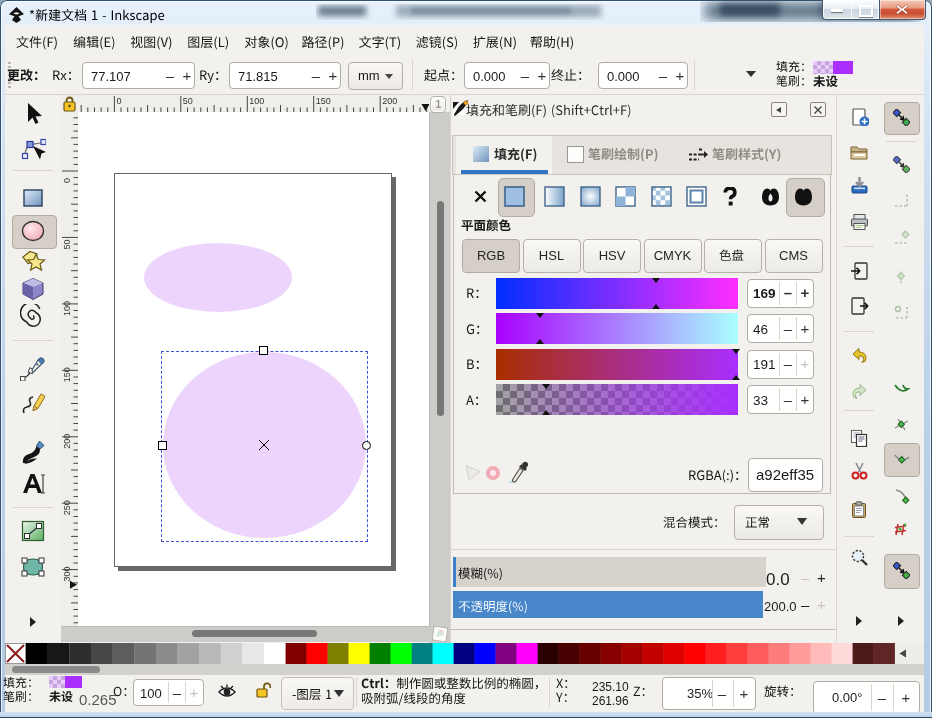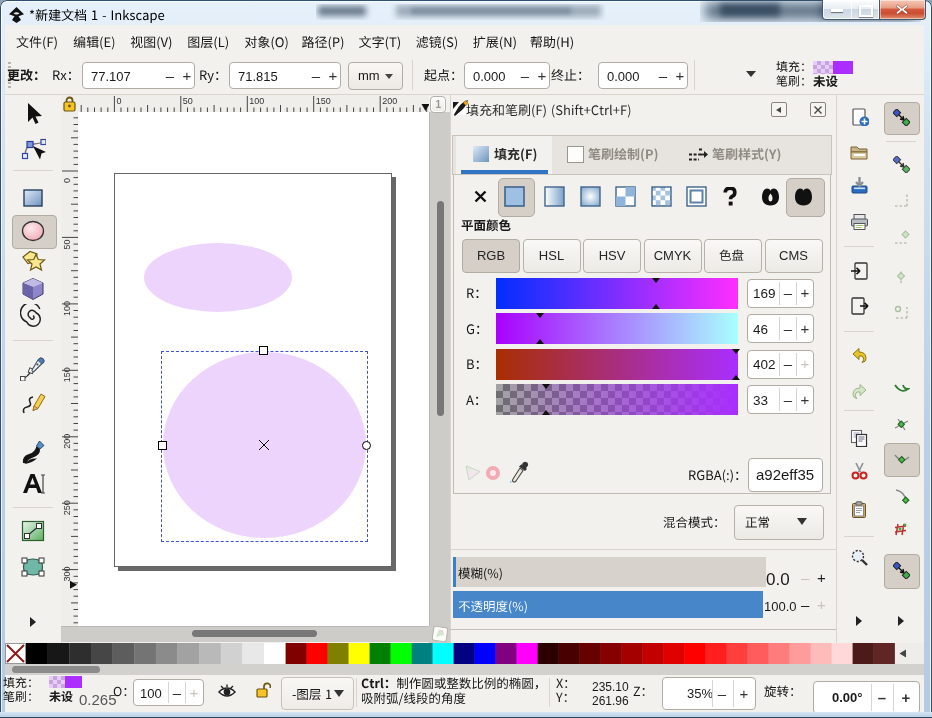--- a/index.html
+++ b/index.html
@@ -435,42 +435,42 @@
     </svg>
 <div class="a" style="left:462.0px;top:239px;width:56px;height:32px;background:#d5cfc7;border:1px solid #b2aba1;border-radius:4px;text-align:center;line-height:32px;font-size:13px;color:#262626;">RGB</div>
 <div class="a" style="left:522.5px;top:239px;width:56px;height:32px;background:linear-gradient(#f9f8f6,#eceae5);border:1px solid #b6b1a9;border-radius:4px;text-align:center;line-height:32px;font-size:13px;color:#262626;">HSL</div>
 <div class="a" style="left:583.0px;top:239px;width:56px;height:32px;background:linear-gradient(#f9f8f6,#eceae5);border:1px solid #b6b1a9;border-radius:4px;text-align:center;line-height:32px;font-size:13px;color:#262626;">HSV</div>
 <div class="a" style="left:643.5px;top:239px;width:56px;height:32px;background:linear-gradient(#f9f8f6,#eceae5);border:1px solid #b6b1a9;border-radius:4px;text-align:center;line-height:32px;font-size:13px;color:#262626;">CMYK</div>
 <div class="a" style="left:704.0px;top:239px;width:56px;height:32px;background:linear-gradient(#f9f8f6,#eceae5);border:1px solid #b6b1a9;border-radius:4px;text-align:center;line-height:32px;font-size:13px;color:#262626;"></div>
 <div class="a" style="left:764.5px;top:239px;width:56px;height:32px;background:linear-gradient(#f9f8f6,#eceae5);border:1px solid #b6b1a9;border-radius:4px;text-align:center;line-height:32px;font-size:13px;color:#262626;">CMS</div>
 <div class="a" style="left:496px;top:277.5px;width:242px;height:31px;background:linear-gradient(to right, rgb(0,46,255), rgb(255,46,255));"></div>
 <div class="tri" style="left:651.5px;top:277.5px;border-left:4.5px solid transparent;border-right:4.5px solid transparent;border-top:5px solid #111;"></div>
 <div class="tri" style="left:651.5px;top:303.5px;border-left:4.5px solid transparent;border-right:4.5px solid transparent;border-bottom:5px solid #111;"></div>
-<div class="spin" style="left:747px;top:278.5px;width:65px;height:27px;font-size:13.5px;">
+<div class="spin" style="left:747px;top:278.5px;width:65px;height:27px;font-size:13.5px;font-weight:bold;">
 <span class="v" style="left:5px;">169</span>
 <div class="a sep" style="left:31px;top:2px;width:1px;height:23px;"></div>
 <div class="a sep" style="left:48px;top:2px;width:1px;height:23px;"></div>
 <span class="mns" style="left:40px;">–</span>
       <span class="pls" style="left:57px;">+</span>
     </div>
 <div class="a" style="left:496px;top:313.0px;width:242px;height:31px;background:linear-gradient(to right, rgb(169,0,255), rgb(169,255,255));"></div>
 <div class="tri" style="left:535.5px;top:313.0px;border-left:4.5px solid transparent;border-right:4.5px solid transparent;border-top:5px solid #111;"></div>
 <div class="tri" style="left:535.5px;top:339.0px;border-left:4.5px solid transparent;border-right:4.5px solid transparent;border-bottom:5px solid #111;"></div>
 <div class="spin" style="left:747px;top:314.0px;width:65px;height:27px;font-size:13.5px;">
 <span class="v" style="left:5px;">46</span>
 <div class="a sep" style="left:31px;top:2px;width:1px;height:23px;"></div>
 <div class="a sep" style="left:48px;top:2px;width:1px;height:23px;"></div>
 <span class="mns" style="left:40px;">–</span>
       <span class="pls" style="left:57px;">+</span>
     </div>
 <div class="a" style="left:496px;top:348.5px;width:242px;height:31px;background:linear-gradient(to right, rgb(169,46,0), rgb(169,46,255));"></div>
 <div class="tri" style="left:731.5px;top:348.5px;border-left:4.5px solid transparent;border-right:4.5px solid transparent;border-top:5px solid #111;"></div>
 <div class="tri" style="left:731.5px;top:374.5px;border-left:4.5px solid transparent;border-right:4.5px solid transparent;border-bottom:5px solid #111;"></div>
 <div class="spin" style="left:747px;top:349.5px;width:65px;height:27px;font-size:13.5px;">
-<span class="v" style="left:5px;">402</span>
+<span class="v" style="left:5px;">191</span>
 <div class="a sep" style="left:31px;top:2px;width:1px;height:23px;"></div>
 <div class="a sep" style="left:48px;top:2px;width:1px;height:23px;"></div>
 <span class="mns" style="left:40px;">–</span>
       <span class="pls gry" style="left:57px;">+</span>
     </div>
 <div class="a" style="left:496px;top:384.0px;width:242px;height:31px;background:linear-gradient(to right, rgba(169,46,255,0), rgb(169,46,255)), repeating-conic-gradient(#6e6e6e 0% 25%, #a3a3a3 0% 50%);background-size:100% 100%, 14px 14px;"></div>
 <div class="tri" style="left:541.5px;top:384.0px;border-left:4.5px solid transparent;border-right:4.5px solid transparent;border-top:5px solid #111;"></div>
 <div class="tri" style="left:541.5px;top:410.0px;border-left:4.5px solid transparent;border-right:4.5px solid transparent;border-bottom:5px solid #111;"></div>
 <div class="spin" style="left:747px;top:385.0px;width:65px;height:27px;font-size:13.5px;">
 <span class="v" style="left:5px;">33</span>
@@ -507,21 +507,21 @@
     </div>
 
 <div class="a" style="left:734px;top:505px;width:88px;height:33px;background:linear-gradient(#f9f8f6,#eceae5);border:1px solid #b6b1a9;border-radius:4px;"></div>
 <div class="tri" style="left:797px;top:518px;border-left:5.5px solid transparent;border-right:5.5px solid transparent;border-top:7px solid #333;"></div>
 <div class="a sep" style="left:450px;top:549px;width:386px;height:1px;"></div>
 <div class="a" style="left:453px;top:557px;width:310px;height:30px;background:#d7d2cb;border-left:3px solid #3b7fca;"></div>
 <span class="a" style="left:766px;top:570px;font-size:17px;color:#1a1a1a;">0.0</span>
 <span class="a gry" style="left:801px;top:569px;font-size:15px;">–</span>
 <span class="a" style="left:817px;top:569px;font-size:15px;color:#222;">+</span>
 <div class="a" style="left:453px;top:591px;width:310px;height:27px;background:#4787c9;"></div>
-<span class="a" style="left:764px;top:599px;font-size:13px;color:#1a1a1a;">100.0</span>
+<span class="a" style="left:764px;top:599px;font-size:13px;color:#1a1a1a;">200.0</span>
 <span class="a" style="left:801px;top:596px;font-size:15px;color:#222;">–</span>
 <span class="a gry" style="left:817px;top:596px;font-size:15px;">+</span>
 <div class="a" style="left:450px;top:629px;width:386px;height:1px;background:#c4bfb7;"></div>
 <div class="a sep" style="left:836px;top:95px;width:1px;height:548px;"></div>
 <svg class="ic" style="left:850px;top:108px" width="19" height="18" viewBox="0 0 19 18">
       <rect x="3" y="1" width="12" height="16" rx="1" fill="#fff" stroke="#555" stroke-width="1.2"></rect>
       <circle cx="14.5" cy="13.5" r="5" fill="#2a6cc0"></circle>
       <path d="M14.5 10.5 v6 M11.5 13.5 h6" stroke="#fff" stroke-width="1.6"></path>
     </svg>
 <svg class="ic" style="left:850px;top:143px" width="19" height="18" viewBox="0 0 19 18">
@@ -712,21 +712,21 @@
 <div class="a sep" style="left:549px;top:678px;width:1px;height:29px;"></div>
 <span class="a" style="left:592px;top:680px;font-size:12px;color:#1a1a1a;">235.10</span>
 <span class="a" style="left:592px;top:694px;font-size:12px;color:#1a1a1a;">261.96</span>
 <div class="spin" style="left:662px;top:677px;width:92px;height:31px;">
  <span style="position:absolute;left:24px;top:8px;font-size:13px;">35%</span>
  <div class="a sep" style="left:49px;top:2px;width:1px;height:27px;"></div>
  <div class="a sep" style="left:70px;top:2px;width:1px;height:27px;"></div>
  <span class="mns" style="left:59px;">–</span>
       <span class="pls" style="left:81px;">+</span>
     </div>
-<div class="spin" style="left:813px;top:681px;width:105px;height:31px;font-weight:bold;">
+<div class="spin" style="left:813px;top:681px;width:105px;height:31px;">
  <span style="position:absolute;left:18px;top:8px;font-size:13px;">0.00°</span>
  <div class="a sep" style="left:57px;top:2px;width:1px;height:27px;"></div>
  <div class="a sep" style="left:79px;top:2px;width:1px;height:27px;"></div>
  <span class="mns" style="left:68px;">–</span>
       <span class="pls" style="left:92px;">+</span>
     </div>
 
 <div class="a" style="left:0;top:712px;width:932px;height:6px;background:linear-gradient(#d4e4f4,#b6cde4);box-shadow:inset 0 -1px 0 #2a4663;"></div>
 <svg class="a" style="left:0;top:0;pointer-events:none" width="932" height="718" viewBox="0 0 932 718">
 <path d="M31 13.9 32 12.6 33.1 13.9 33.6 13.5 32.8 12.1 34.2 11.5 34 10.8 32.5 11.2 32.4 9.7H31.7L31.5 11.2L30.1 10.8L29.8 11.5L31.2 12.1L30.4 13.5Z M39.8 17.2C40.1 17.9 40.6 18.8 40.8 19.3L41.5 18.9C41.3 18.4 40.8 17.5 40.4 16.9ZM36.8 16.9C36.6 17.7 36.1 18.5 35.6 19.1C35.8 19.2 36.1 19.5 36.3 19.6C36.8 19 37.3 18.1 37.6 17.1ZM42.3 10.3V14.8C42.3 16.5 42.2 18.8 41.1 20.3C41.3 20.4 41.6 20.7 41.8 20.9C43 19.2 43.2 16.7 43.2 14.8V14.4H45.1V21H46.1V14.4H47.5V13.5H43.2V11C44.5 10.8 46 10.4 47.1 10L46.3 9.3C45.4 9.7 43.7 10.1 42.3 10.3ZM37.9 9.2C38.1 9.6 38.3 10.1 38.4 10.4H35.9V11.3H41.6V10.4H39.4C39.3 10 39 9.5 38.7 9ZM40 11.3C39.8 11.9 39.5 12.8 39.3 13.4H35.7V14.2H38.3V15.6H35.7V16.5H38.3V19.8C38.3 19.9 38.3 19.9 38.2 19.9C38 19.9 37.6 19.9 37.2 19.9C37.3 20.2 37.4 20.5 37.5 20.8C38.1 20.8 38.5 20.8 38.8 20.6C39.1 20.5 39.2 20.2 39.2 19.8V16.5H41.7V15.6H39.2V14.2H41.8V13.4H40.2C40.4 12.9 40.6 12.2 40.9 11.5ZM36.7 11.5C37 12.1 37.2 12.9 37.2 13.4L38.1 13.2C38 12.7 37.8 11.9 37.5 11.4Z M53.2 10.2V11H55.6V11.9H52.4V12.7H55.6V13.7H53.1V14.5H55.6V15.5H53V16.3H55.6V17.3H52.5V18.1H55.6V19.4H56.5V18.1H60.3V17.3H56.5V16.3H59.8V15.5H56.5V14.5H59.5V12.7H60.4V11.9H59.5V10.2H56.5V9.1H55.6V10.2ZM56.5 12.7H58.6V13.7H56.5ZM56.5 11.9V11H58.6V11.9ZM49.3 14.9C49.3 14.7 49.6 14.6 49.8 14.5H51.4C51.3 15.6 51 16.6 50.7 17.5C50.3 17 50 16.3 49.8 15.5L49.1 15.8C49.4 16.9 49.8 17.7 50.3 18.4C49.8 19.2 49.2 19.9 48.6 20.4C48.8 20.5 49.1 20.9 49.3 21C49.9 20.6 50.4 19.9 50.9 19.1C52.3 20.4 54.2 20.7 56.6 20.7H60.2C60.3 20.5 60.4 20 60.6 19.8C59.9 19.8 57.1 19.8 56.6 19.8C54.4 19.8 52.6 19.5 51.3 18.3C51.8 17.1 52.2 15.6 52.4 13.7L51.9 13.6L51.7 13.6H50.6C51.2 12.6 51.9 11.4 52.5 10.1L51.8 9.7L51.5 9.9H48.9V10.8H51.2C50.6 11.9 50 13 49.7 13.3C49.5 13.7 49.2 14 48.9 14.1C49.1 14.3 49.3 14.7 49.3 14.9Z M66.6 9.3C67 9.9 67.4 10.8 67.5 11.3L68.6 11C68.4 10.5 68 9.6 67.6 9ZM61.7 11.4V12.3H63.7C64.5 14.3 65.5 16 66.9 17.4C65.5 18.6 63.7 19.5 61.5 20.1C61.7 20.3 62 20.8 62.1 21C64.3 20.3 66.1 19.4 67.6 18.1C69.1 19.4 70.8 20.4 73 20.9C73.1 20.7 73.4 20.3 73.6 20.1C71.6 19.5 69.8 18.6 68.4 17.4C69.7 16 70.7 14.4 71.4 12.3H73.5V11.4ZM67.6 16.7C66.4 15.5 65.4 14 64.8 12.3H70.3C69.7 14.1 68.8 15.5 67.6 16.7Z M85.1 9.9C84.9 10.9 84.3 12.2 83.9 13.1L84.6 13.3C85.1 12.5 85.7 11.3 86.1 10.2ZM79.2 10.2C79.7 11.2 80.2 12.4 80.4 13.2L81.2 12.9C81 12.1 80.5 10.9 80 9.9ZM76.6 9.1V11.9H74.7V12.8H76.4C76 14.6 75.2 16.6 74.4 17.7C74.6 17.9 74.8 18.3 74.9 18.6C75.5 17.7 76.1 16.3 76.6 14.8V21H77.5V14.5C77.9 15.1 78.4 15.9 78.6 16.4L79.2 15.6C78.9 15.3 77.9 13.7 77.5 13.3V12.8H79.1V11.9H77.5V9.1ZM78.9 19.2V20.1H85V20.9H86V13.9H83.1V9.1H82.1V13.9H79.2V14.8H85V16.5H79.3V17.4H85V19.2Z M92.1 20H97.3V19H95.4V10.5H94.5C94 10.8 93.4 11 92.5 11.1V11.9H94.2V19H92.1Z M102.7 16.8H106V15.9H102.7Z M111.8 20H113V10.5H111.8Z M115.5 20H116.7V14.9C117.4 14.2 117.9 13.8 118.6 13.8C119.6 13.8 120 14.4 120 15.7V20H121.1V15.5C121.1 13.7 120.5 12.8 119 12.8C118 12.8 117.3 13.3 116.6 14H116.6L116.5 12.9H115.5Z M123.4 20H124.6V18.1L125.9 16.6L128 20H129.3L126.6 15.8L129 12.9H127.6L124.7 16.7H124.6V9.7H123.4Z M132.5 20.2C134.1 20.2 135 19.2 135 18.1C135 16.7 133.9 16.3 132.9 15.9C132.1 15.6 131.3 15.4 131.3 14.7C131.3 14.2 131.8 13.7 132.7 13.7C133.3 13.7 133.8 14 134.3 14.3L134.8 13.6C134.3 13.1 133.5 12.8 132.6 12.8C131.1 12.8 130.2 13.6 130.2 14.8C130.2 16 131.3 16.4 132.3 16.8C133.1 17.1 133.9 17.4 133.9 18.1C133.9 18.8 133.4 19.2 132.5 19.2C131.6 19.2 131 18.9 130.4 18.4L129.8 19.2C130.5 19.8 131.5 20.2 132.5 20.2Z M139.5 20.2C140.3 20.2 141.1 19.8 141.8 19.3L141.2 18.5C140.8 18.9 140.2 19.2 139.6 19.2C138.3 19.2 137.4 18.1 137.4 16.5C137.4 14.9 138.3 13.8 139.6 13.8C140.2 13.8 140.6 14 141 14.4L141.6 13.6C141.1 13.1 140.5 12.8 139.6 12.8C137.7 12.8 136.2 14.1 136.2 16.5C136.2 18.8 137.6 20.2 139.5 20.2Z M144.9 20.2C145.8 20.2 146.6 19.7 147.3 19.2H147.3L147.4 20H148.4V15.7C148.4 13.9 147.7 12.8 146 12.8C144.8 12.8 143.8 13.3 143.2 13.7L143.6 14.5C144.2 14.1 144.9 13.7 145.8 13.7C146.9 13.7 147.2 14.6 147.2 15.5C144.2 15.9 142.9 16.6 142.9 18.2C142.9 19.4 143.8 20.2 144.9 20.2ZM145.3 19.2C144.6 19.2 144 18.9 144 18.1C144 17.2 144.8 16.6 147.2 16.3V18.3C146.5 18.9 146 19.2 145.3 19.2Z M150.6 23H151.8V20.6L151.8 19.4C152.4 19.9 153.1 20.2 153.7 20.2C155.4 20.2 156.8 18.8 156.8 16.4C156.8 14.2 155.8 12.8 154 12.8C153.2 12.8 152.4 13.2 151.8 13.8H151.7L151.6 12.9H150.6ZM153.6 19.2C153.1 19.2 152.5 19 151.8 18.4V14.7C152.5 14.1 153.1 13.8 153.7 13.8C155.1 13.8 155.6 14.8 155.6 16.4C155.6 18.1 154.7 19.2 153.6 19.2Z M161.6 20.2C162.5 20.2 163.3 19.9 163.9 19.5L163.5 18.7C162.9 19 162.4 19.2 161.7 19.2C160.4 19.2 159.4 18.3 159.4 16.8H164.1C164.1 16.6 164.2 16.3 164.2 16.1C164.2 14.1 163.1 12.8 161.3 12.8C159.7 12.8 158.2 14.2 158.2 16.5C158.2 18.8 159.7 20.2 161.6 20.2ZM159.3 15.9C159.5 14.5 160.4 13.7 161.4 13.7C162.5 13.7 163.1 14.5 163.1 15.9Z" fill="#000"></path>

